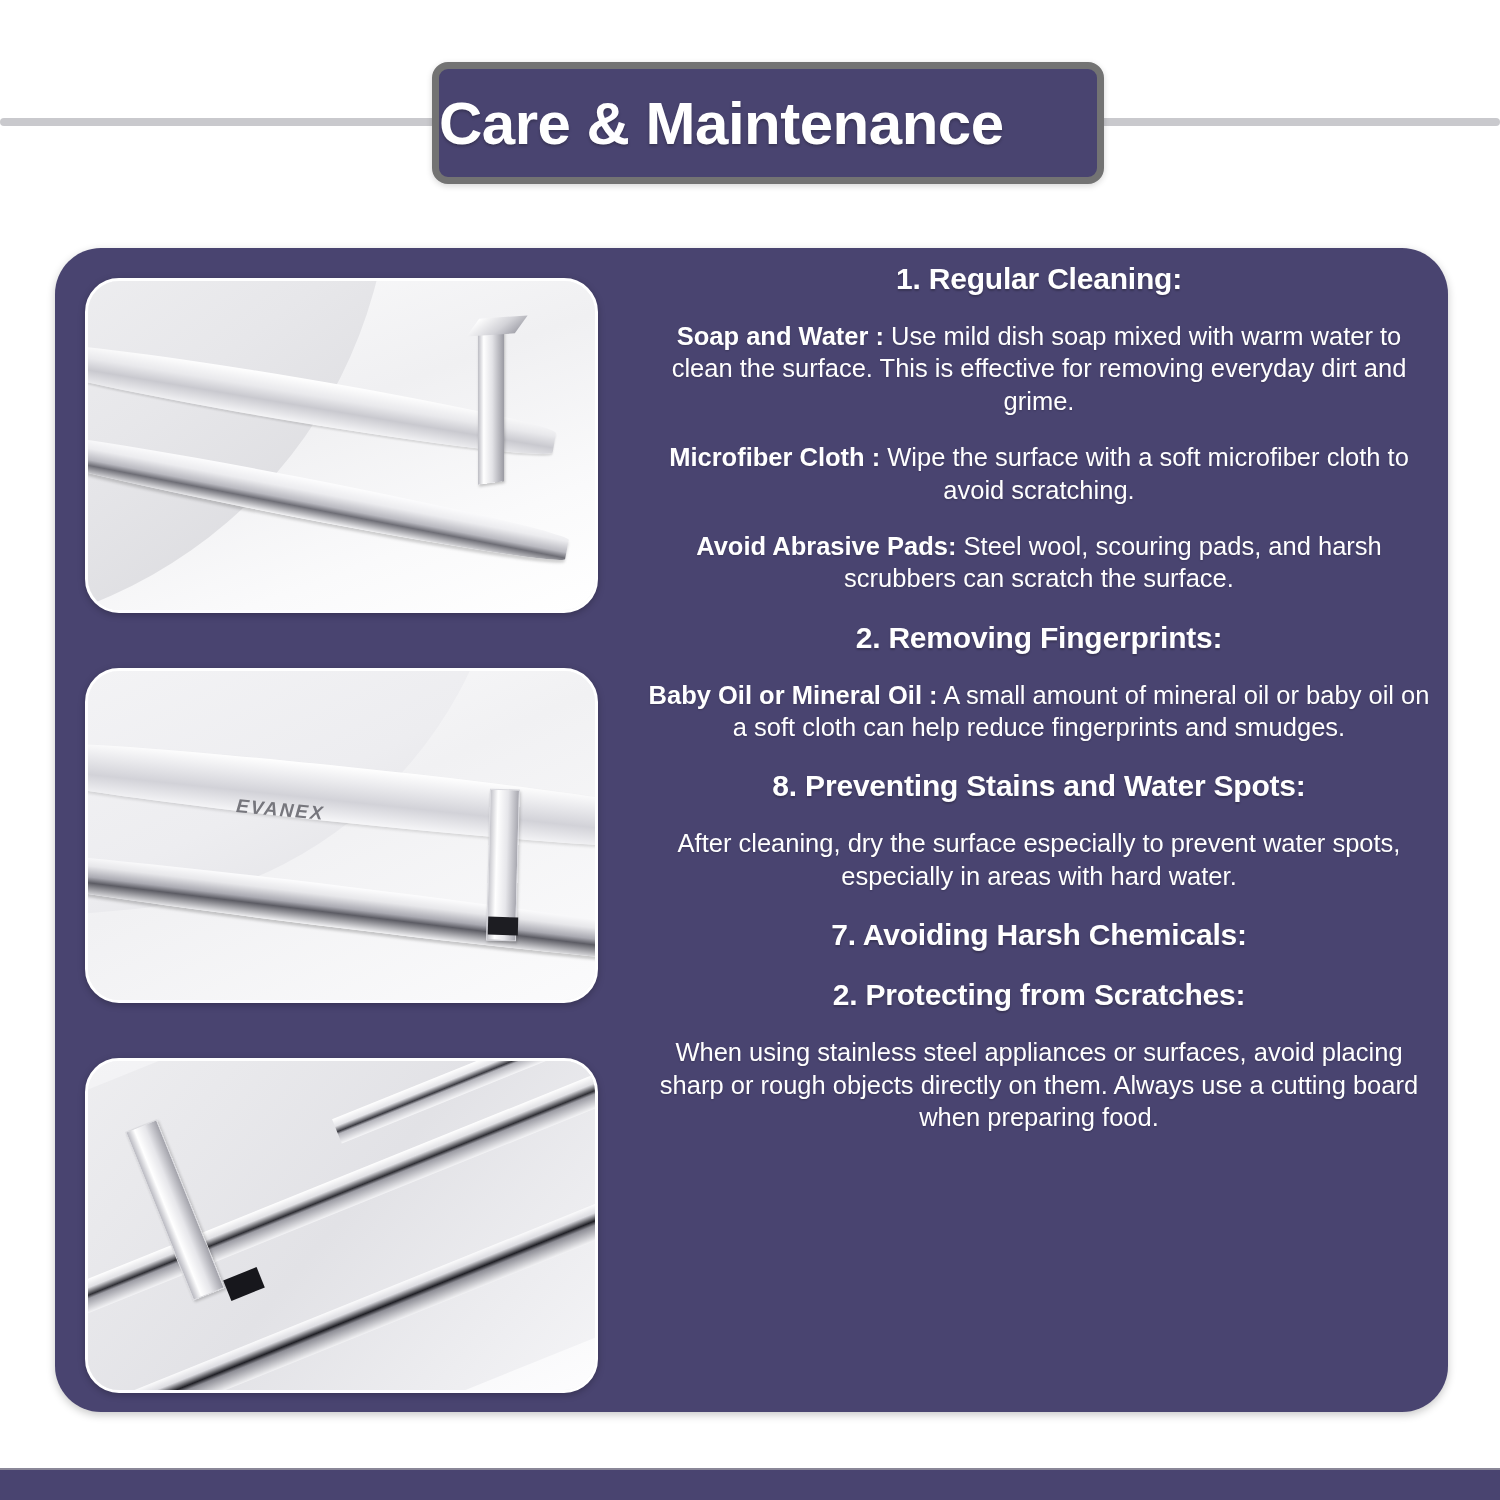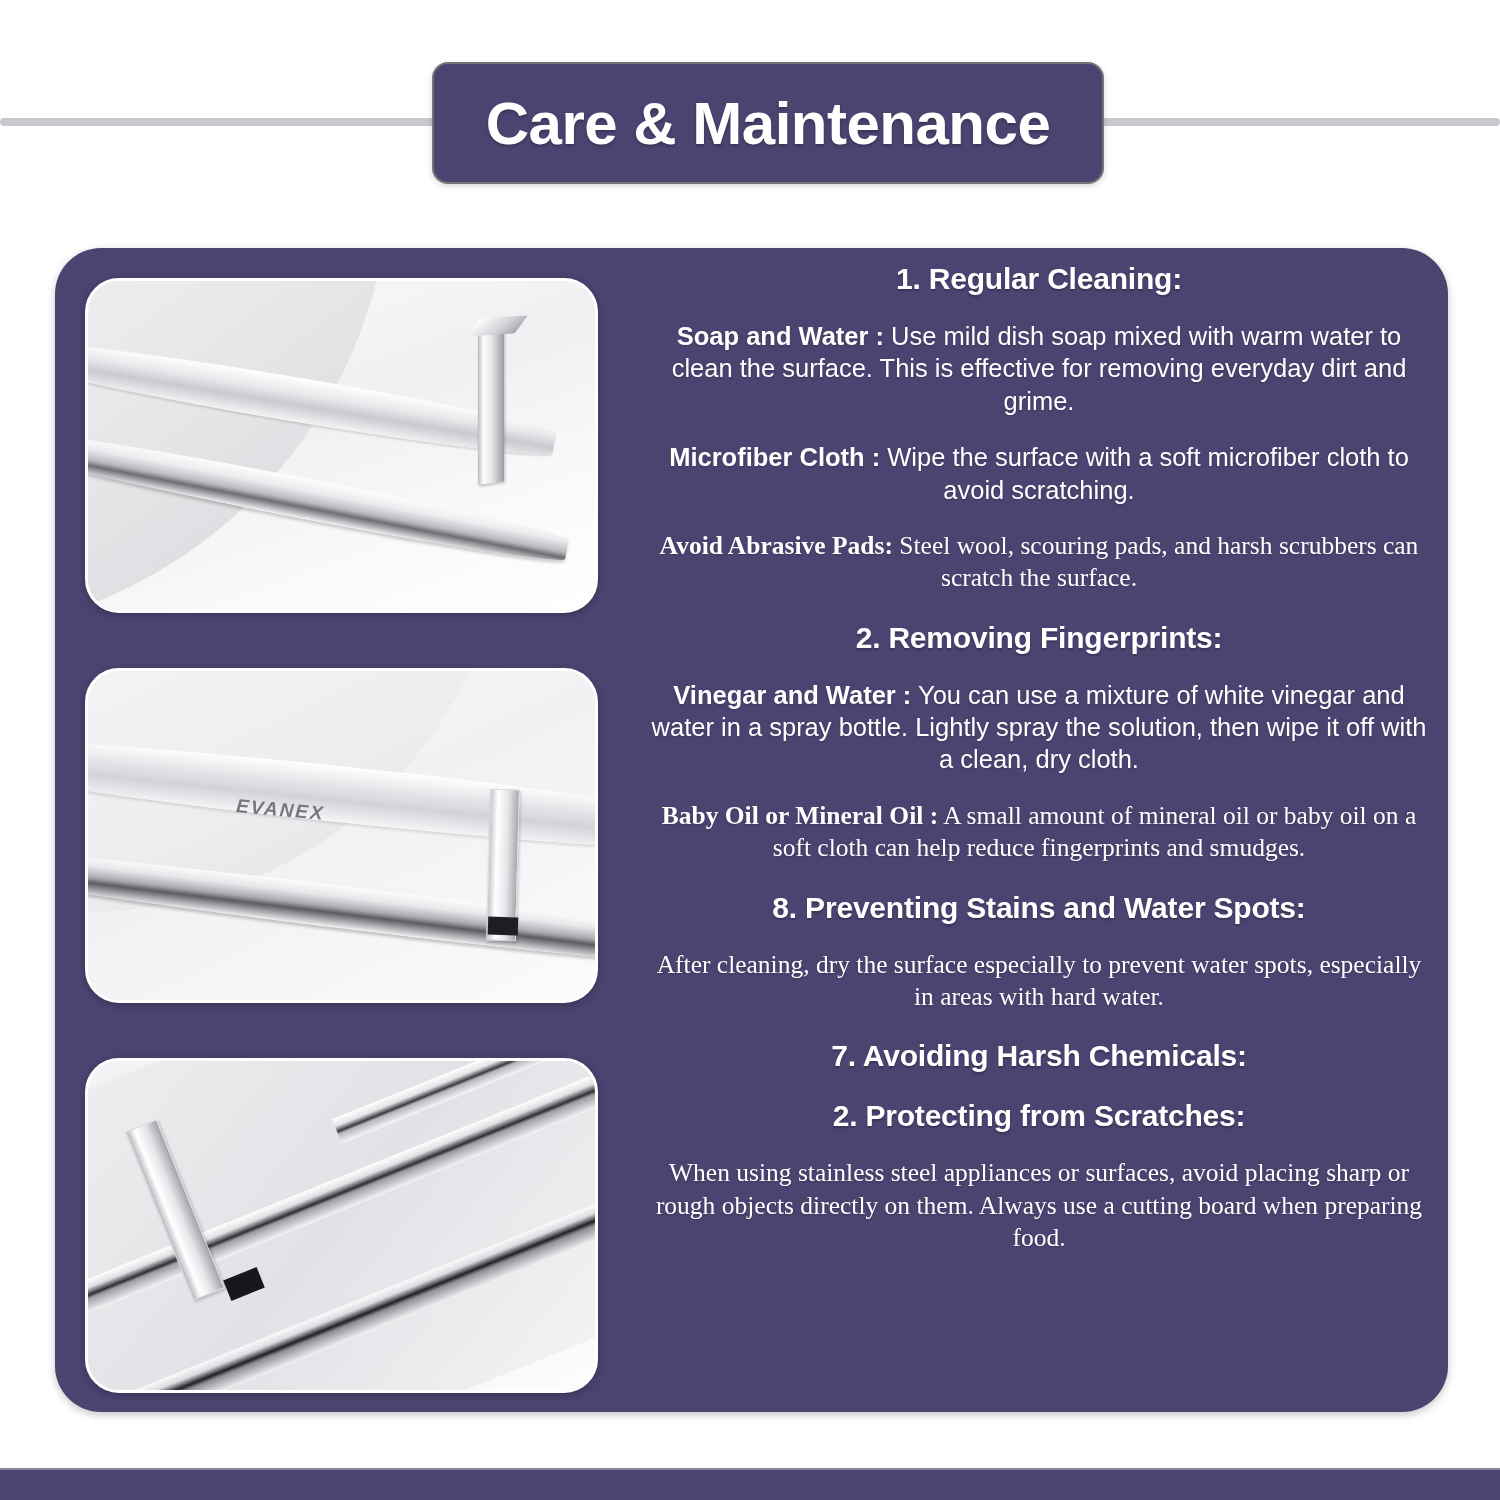--- a/index.html
+++ b/index.html
@@ -32,24 +32,24 @@
 
   
   .title-chip {
     position: absolute;
     left: 432px;
     top: 62px;
     width: 672px;
     height: 122px;
     background: #494470;
     border-radius: 16px;
-    border: 2px solid #737373;
+    border: 7px solid #737373;
     display: flex;
     align-items: center;
-    justify-content: center;
+    justify-content: flex-start;
     box-shadow: 0 2px 6px rgba(0,0,0,0.16);
     z-index: 5;
   }
   .title-text {
     color: #ffffff;
     font-size: 60px;
     font-weight: bold;
     letter-spacing: -0.5px;
     white-space: nowrap;
     text-shadow: 0 2px 3px rgba(0,0,0,0.25);
@@ -275,21 +275,21 @@
     text-shadow: 0 2px 2px rgba(0,0,0,0.24);
   }
 
   .para {
     font-size: 25.5px;
     line-height: 1.27;
     margin-bottom: 10px;
     text-shadow: 0 1px 2px rgba(0,0,0,0.2);
     margin-top: 24px;
   }
-  .para:last-child { margin-bottom: 0; font-family: Liberation Serif, serif; }
+  .para:last-child { margin-bottom: 0; }
 
   .lead { font-weight: bold; }
 
   
   .bottom-strip {
     position: absolute;
     left: 0;
     top: 1468px;
     width: 1500px;
     height: 32px;
@@ -351,21 +351,20 @@
 
     <div class="text-col">
         <div class="section">
           <div class="sec-head">1. Regular Cleaning:</div>
           <div class="para"><span class="lead">Soap and Water :</span><span> Use mild dish soap mixed with warm water to clean the surface. This is effective for removing everyday dirt and grime.</span></div>
           <div class="para"><span class="lead">Microfiber Cloth :</span><span> Wipe the surface with a soft microfiber cloth to avoid scratching.</span></div>
           <div class="para"><span class="lead">Avoid Abrasive Pads:</span><span>  Steel wool, scouring pads, and harsh scrubbers can scratch the surface.</span></div>
         </div>
         <div class="section">
           <div class="sec-head">2. Removing Fingerprints:</div>
-          <div class="para"><span class="lead">Vinegar and Water :</span><span>  You can use a mixture of white vinegar and water in a spray bottle. Lightly spray the solution, then wipe it off with a clean, dry cloth.</span></div>
           <div class="para"><span class="lead">Baby Oil or Mineral Oil :</span><span> A small amount of mineral oil or baby oil on a soft cloth can help reduce fingerprints and smudges.</span></div>
         </div>
         <div class="section">
           <div class="sec-head">8. Preventing Stains and Water Spots:</div>
           <div class="para"><span>After cleaning, dry the surface especially to prevent water spots, especially in areas with hard water.</span></div>
         </div>
         <div class="section">
           <div class="sec-head">7. Avoiding Harsh Chemicals:</div>
         </div>
         <div class="section">

